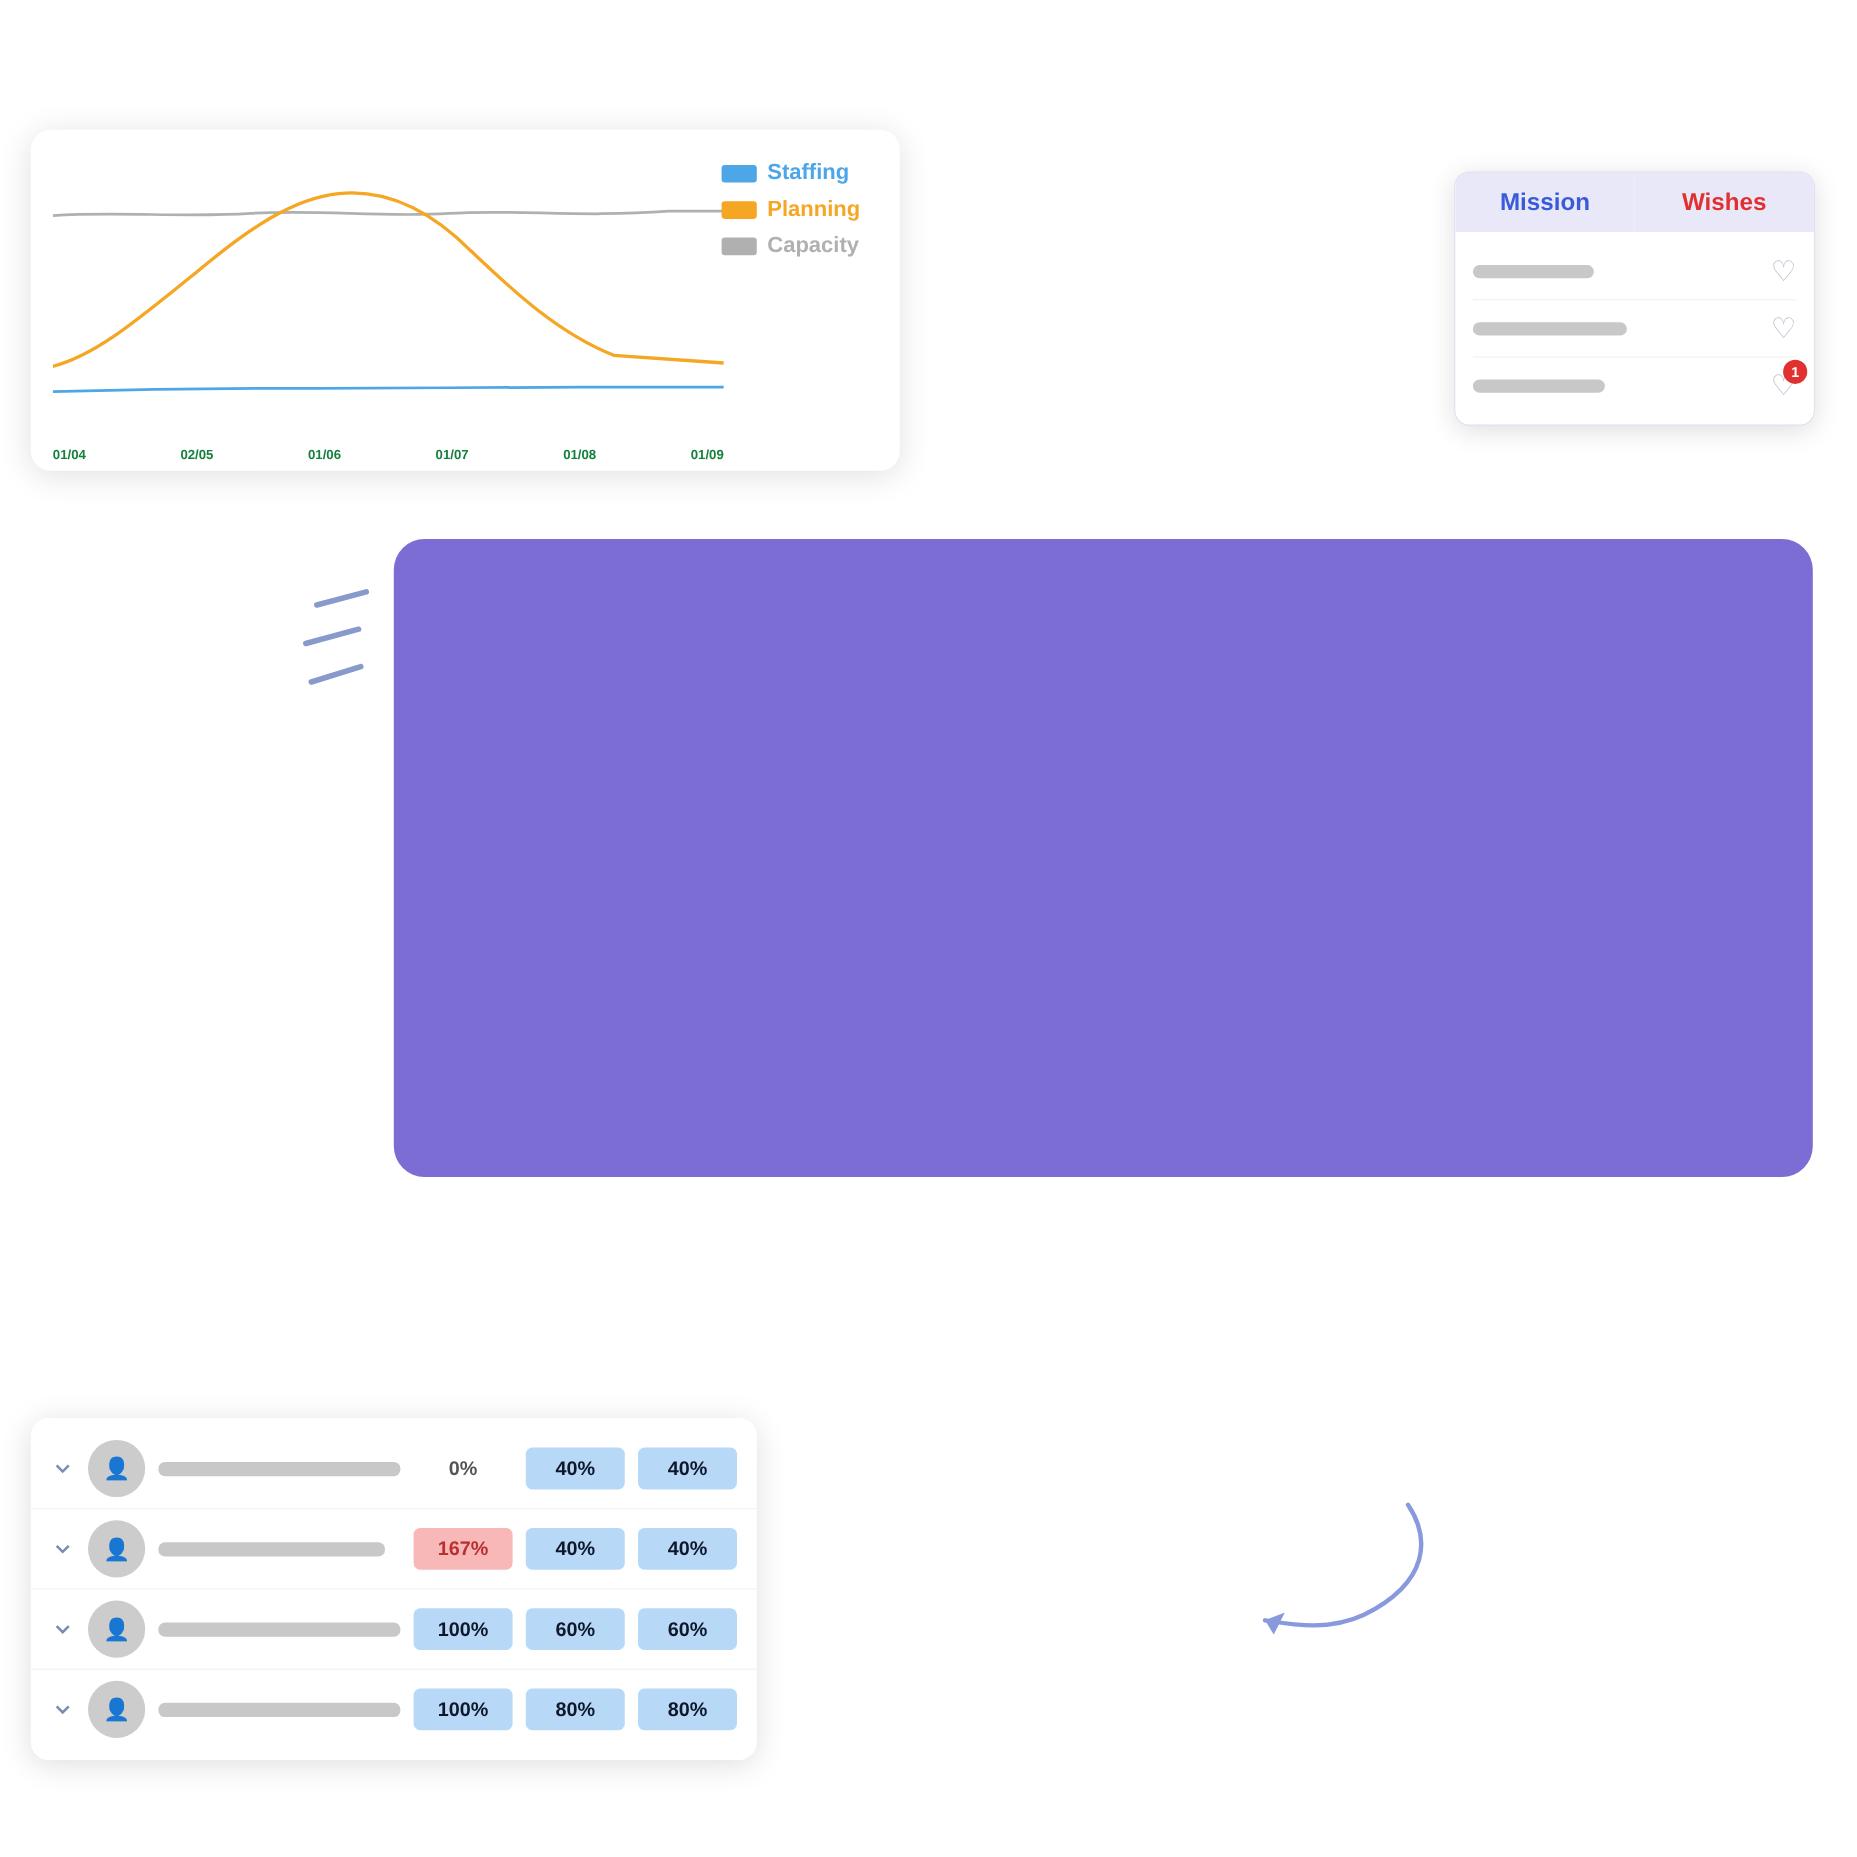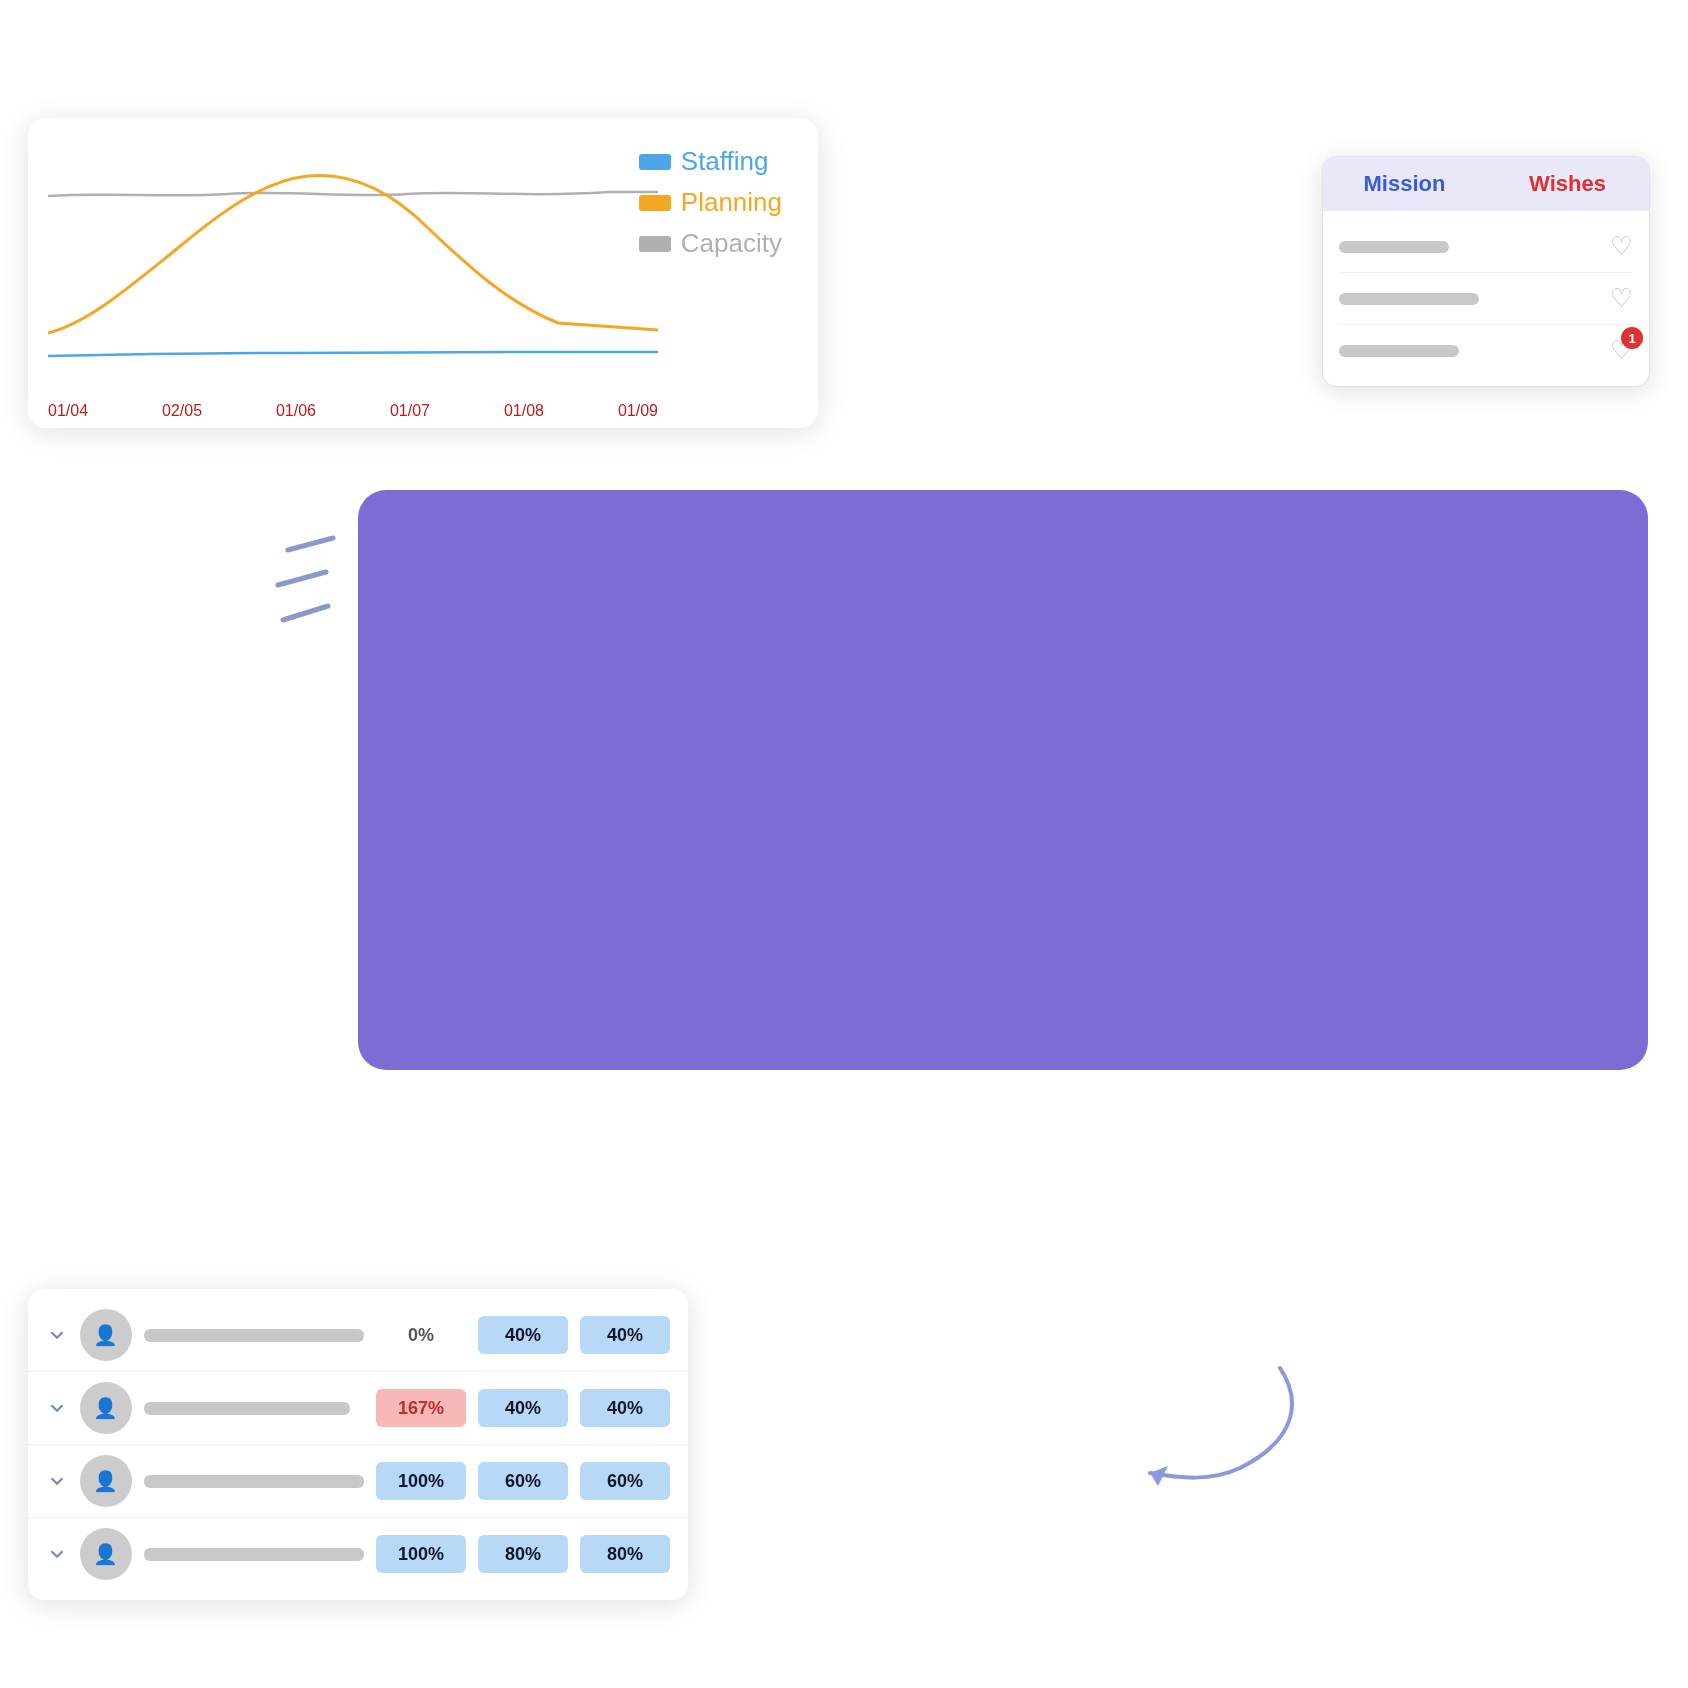--- a/index.html
+++ b/index.html
@@ -36,22 +36,22 @@
       display: flex;
       align-items: center;
       gap: 10px;
     }
     .legend-swatch {
       width: 32px;
       height: 16px;
       border-radius: 3px;
     }
     .legend-label {
-      font-size: 26px;
-      font-weight: 400;
+      font-size: 20px;
+      font-weight: 700;
     }
     .legend-label.staffing { color: #4da6e8; }
     .legend-label.planning { color: #f5a623; }
     .legend-label.capacity { color: #b0b0b0; }
 
     .chart-area {
       position: absolute;
       left: 20px;
       top: 30px;
       width: 610px;
@@ -59,22 +59,23 @@
     }
     .chart-xaxis {
       position: absolute;
       bottom: 8px;
       left: 20px;
       width: 610px;
       display: flex;
       justify-content: space-between;
     }
     .chart-xaxis span {
-      font-size: 16px;
-      color: #b91c1c;
+      font-size: 12px;
+      color: #15803d;
+      font-weight: bold;
     }
 
     
     .mission-card {
       position: absolute;
       top: 156px;
       right: 38px;
       width: 328px;
       background: #ffffff;
       border-radius: 14px;

